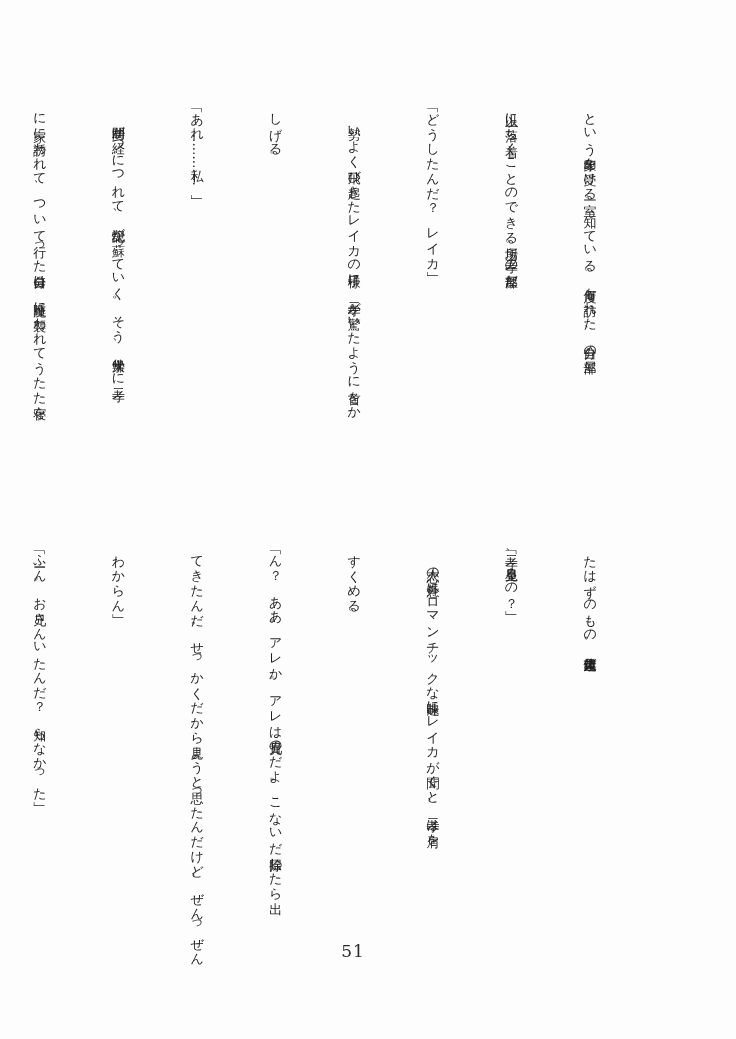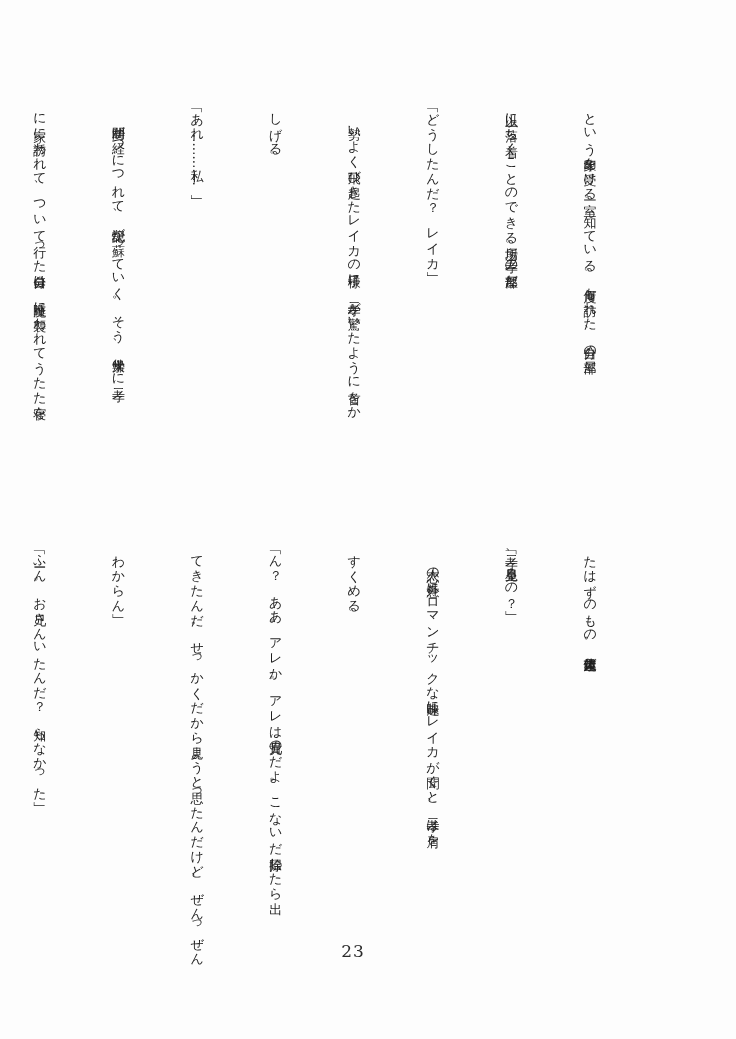--- a/index.html
+++ b/index.html
@@ -97,15 +97,15 @@
     
     
     
     
     
     
     
     
   </div>
 
-  <div class="page-number">23</div>
+  <div class="page-number">51</div>
 
 </div>
 
 </body></html>

